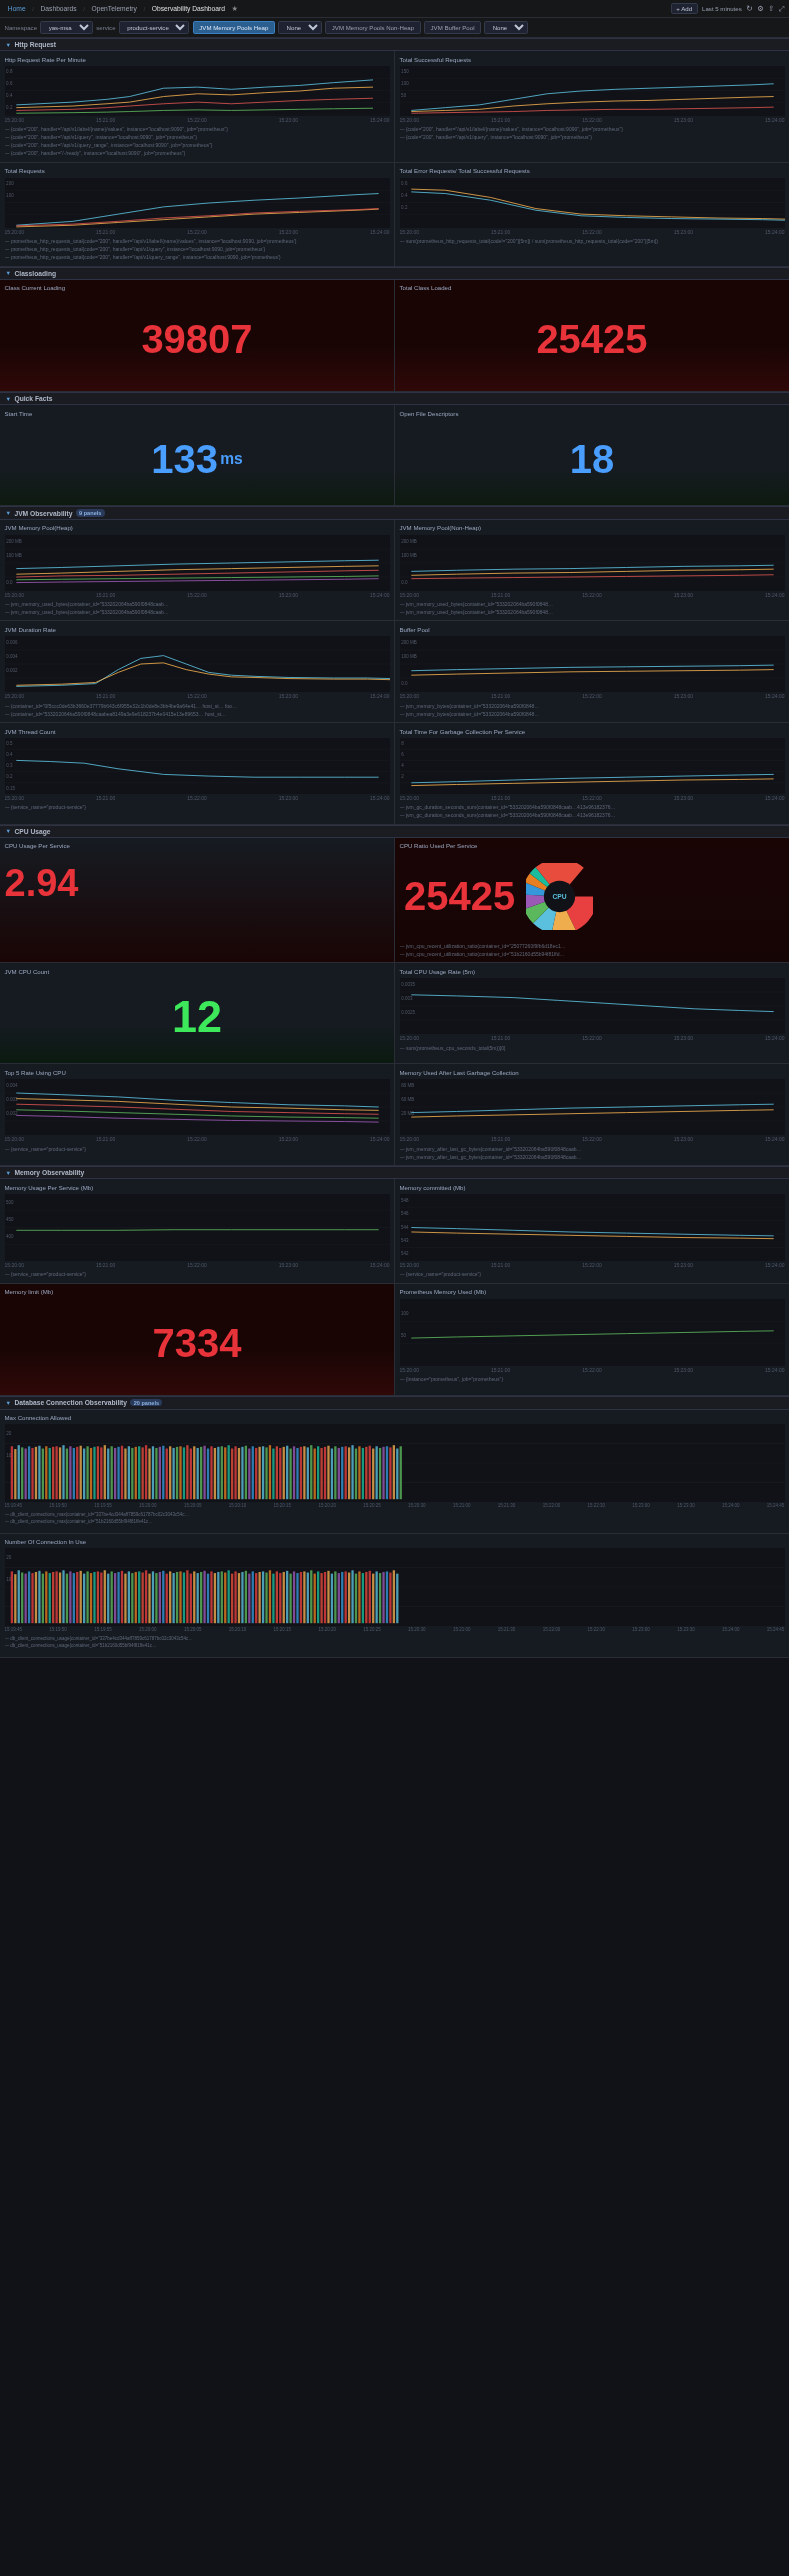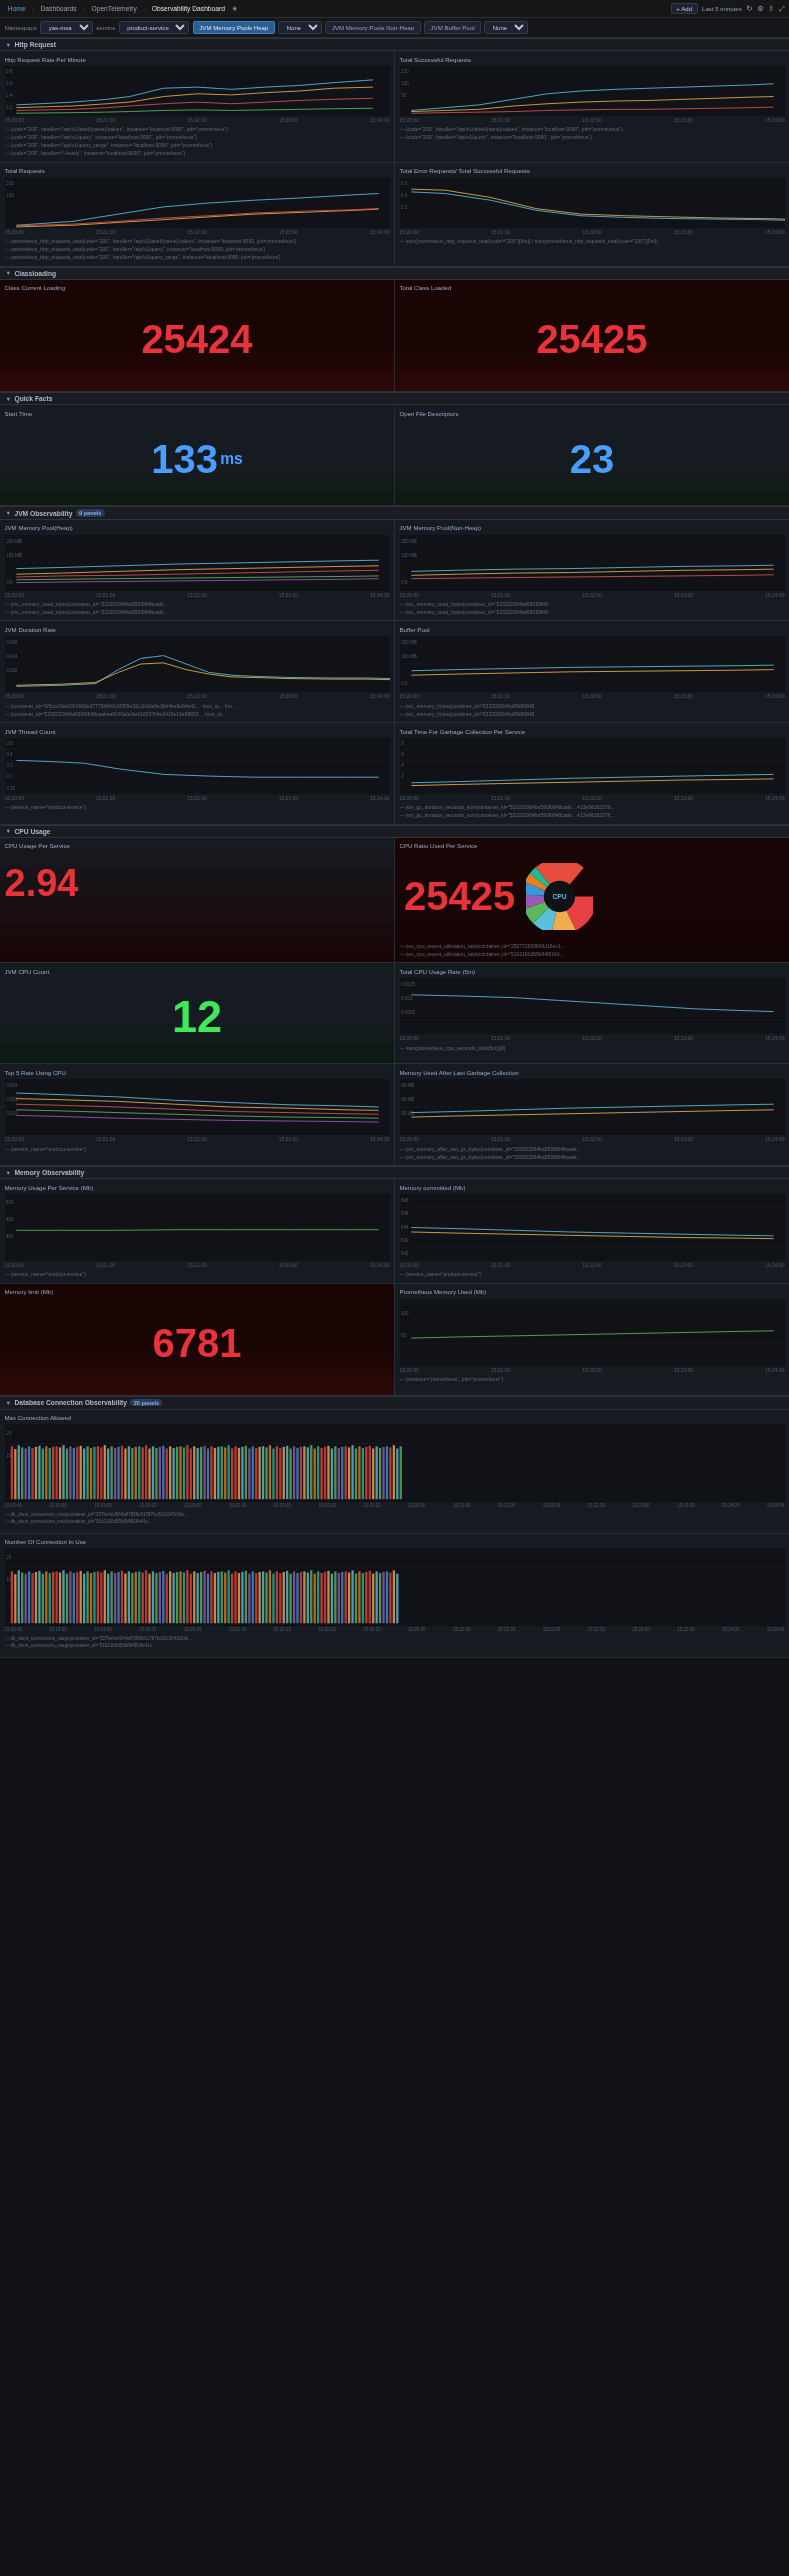--- a/index.html
+++ b/index.html
@@ -369,21 +369,21 @@
 <div class="section-header">
   <span class="section-icon">▼</span>
   <span>Classloading</span>
 </div>
 
 <div class="panels-row">
 
   <div class="panel classload-bg panel-overlay-gradient" style="min-height:111px; background: linear-gradient(180deg,#1a0505 60%,#300808 100%);">
     <div class="panel-title">Class Current Loading</div>
     <div style="display:flex;align-items:center;justify-content:center;height:89px;">
-      <span class="big-number">25424</span>
+      <span class="big-number">39807</span>
     </div>
   </div>
 
   <div class="panel panel-overlay-gradient" style="min-height:111px; background: linear-gradient(180deg,#1a0505 60%,#300808 100%);">
     <div class="panel-title">Total Class Loaded</div>
     <div style="display:flex;align-items:center;justify-content:center;height:89px;">
       <span class="big-number">25425</span>
     </div>
   </div>
 </div>
@@ -399,21 +399,21 @@
     <div class="panel-title">Start Time</div>
     <div style="display:flex;align-items:center;justify-content:center;height:78px;">
       <span style="font-size:40px;font-weight:700;color:#4a9eff;">133</span>
       <span style="font-size:15.6px;font-weight:700;color:#4a9eff;margin-left:2.2px;text-align:center;"> ms</span>
     </div>
   </div>
 
   <div class="panel quick-fact-panel" style="background:linear-gradient(180deg,#161b22 60%,#0d1a10 100%);min-height:100px;">
     <div class="panel-title">Open File Descriptors</div>
     <div style="display:flex;align-items:center;justify-content:center;height:78px;">
-      <span style="font-size:40px;font-weight:700;color:#4a9eff;">23</span>
+      <span style="font-size:40px;font-weight:700;color:#4a9eff;">18</span>
     </div>
   </div>
 </div>
 
 <div class="section-header">
   <span class="section-icon">▼</span>
   <span>JVM Observability</span>
   <span class="section-badge">9 panels</span>
 </div>
 
@@ -793,21 +793,21 @@
     <div class="legend-block">
       <div>— {service_name="product-service"}</div>
     </div>
   </div>
 </div>
 
 <div class="panels-row">
   <div class="panel" style="background:linear-gradient(180deg,#1a0505 60%,#300808 100%);min-height:111px;">
     <div class="panel-title">Memory limit (Mb)</div>
     <div style="display:flex;align-items:center;justify-content:center;height:89px;">
-      <span class="big-number">6781</span>
+      <span class="big-number">7334</span>
     </div>
   </div>
   <div class="panel">
     <div class="panel-title">Prometheus Memory Used (Mb)</div>
     <div style="height:67px;">
       <svg viewBox="0 0 680 120" preserveAspectRatio="none" style="width:100%;height:100%;font-size:11px">
         <rect width="680" height="120" fill="#111217"></rect>
         <line x1="0" y1="40" x2="680" y2="40" stroke="#222630" stroke-width="0.5"></line>
         <line x1="0" y1="80" x2="680" y2="80" stroke="#222630" stroke-width="0.5"></line>
         <text x="2" y="28" fill="#505868" font-size="8">100</text>

